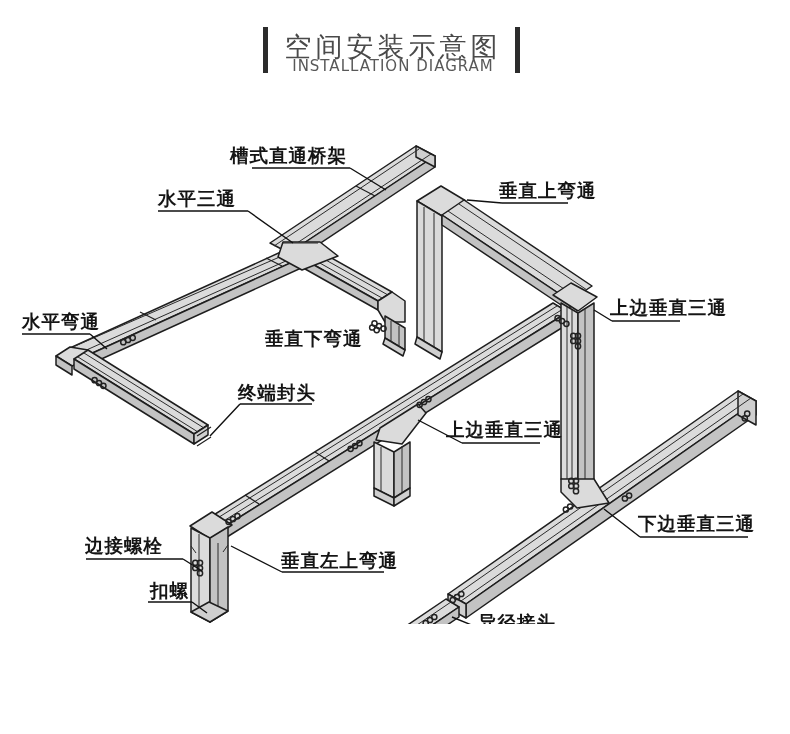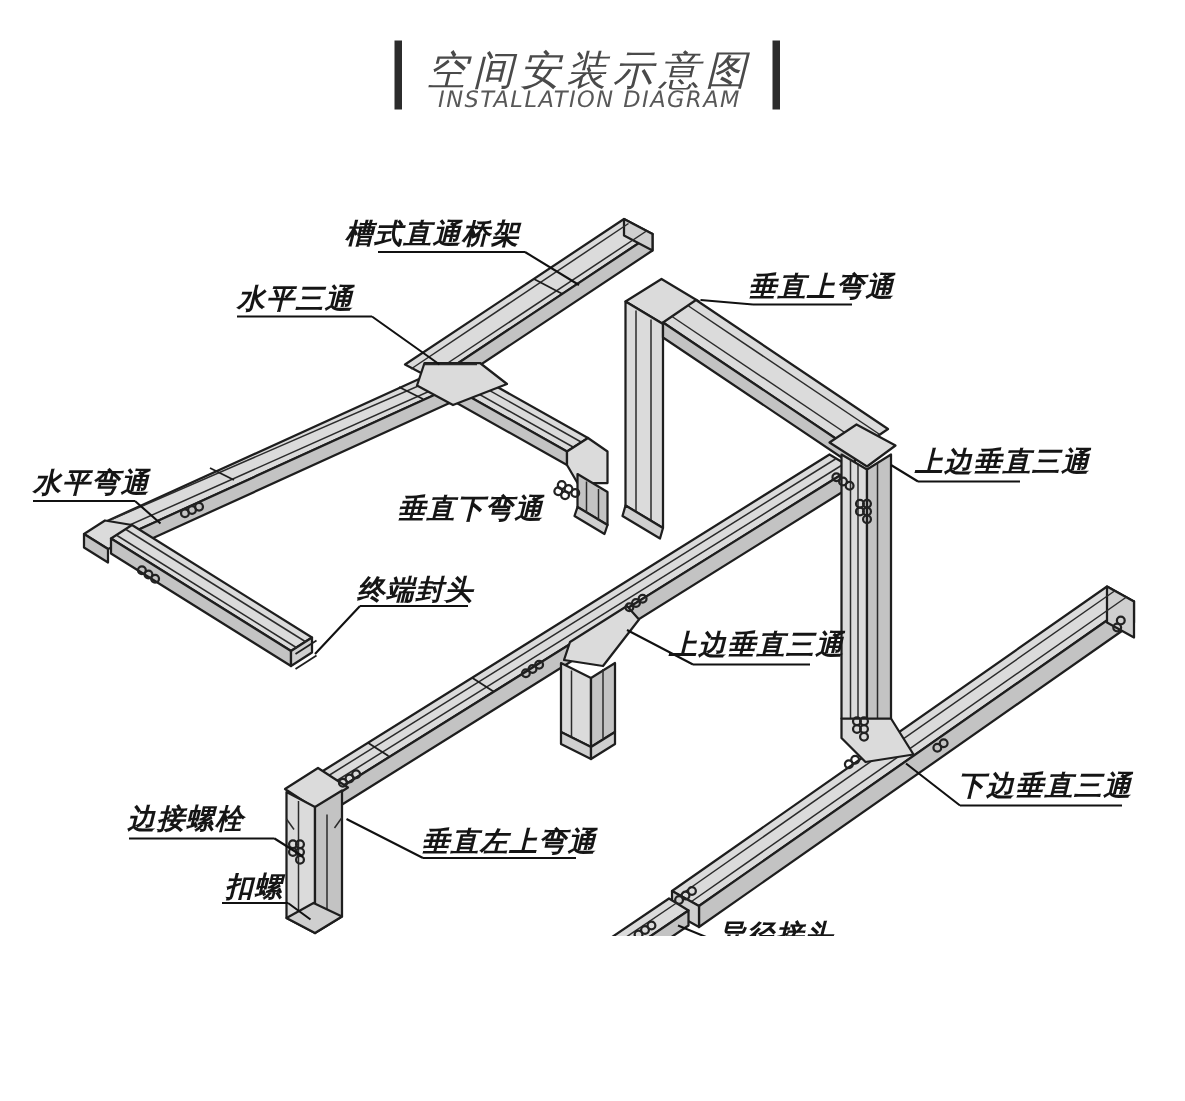--- a/index.html
+++ b/index.html
@@ -1,17 +1,17 @@
 <!DOCTYPE html>
 <html><head>
 <meta charset="utf-8">
 <style>
   html,body{margin:0;padding:0;background:#ffffff;}
   #page{position:relative;width:790px;height:624px;background:#ffffff;overflow:hidden;
-        font-family:"DejaVu Sans","Liberation Sans",sans-serif;font-style:italic;}
+        font-family:"DejaVu Sans","Liberation Sans",sans-serif;}
   svg{display:block}
   .tf{fill:#dbdbdb;stroke:#1e1e1e;stroke-width:1.5;stroke-linejoin:round;}
   .sf{fill:#c3c3c3;stroke:#1e1e1e;stroke-width:1.5;stroke-linejoin:round;}
   .ef{fill:#cfcfcf;stroke:#1e1e1e;stroke-width:1.5;stroke-linejoin:round;}
   .rl{stroke:#2b2b2b;stroke-width:1;fill:none;}
   .tick{stroke:#1e1e1e;stroke-width:1.2;fill:none;}
   .ld{stroke:#111;stroke-width:1.4;fill:none;}
   .bolt{fill:none;stroke:#222;stroke-width:1.5;}
   .lbl{font-family:"DejaVu Sans","Liberation Sans",sans-serif;font-size:18.5px;font-weight:600;
        fill:#151515;letter-spacing:1px;}

